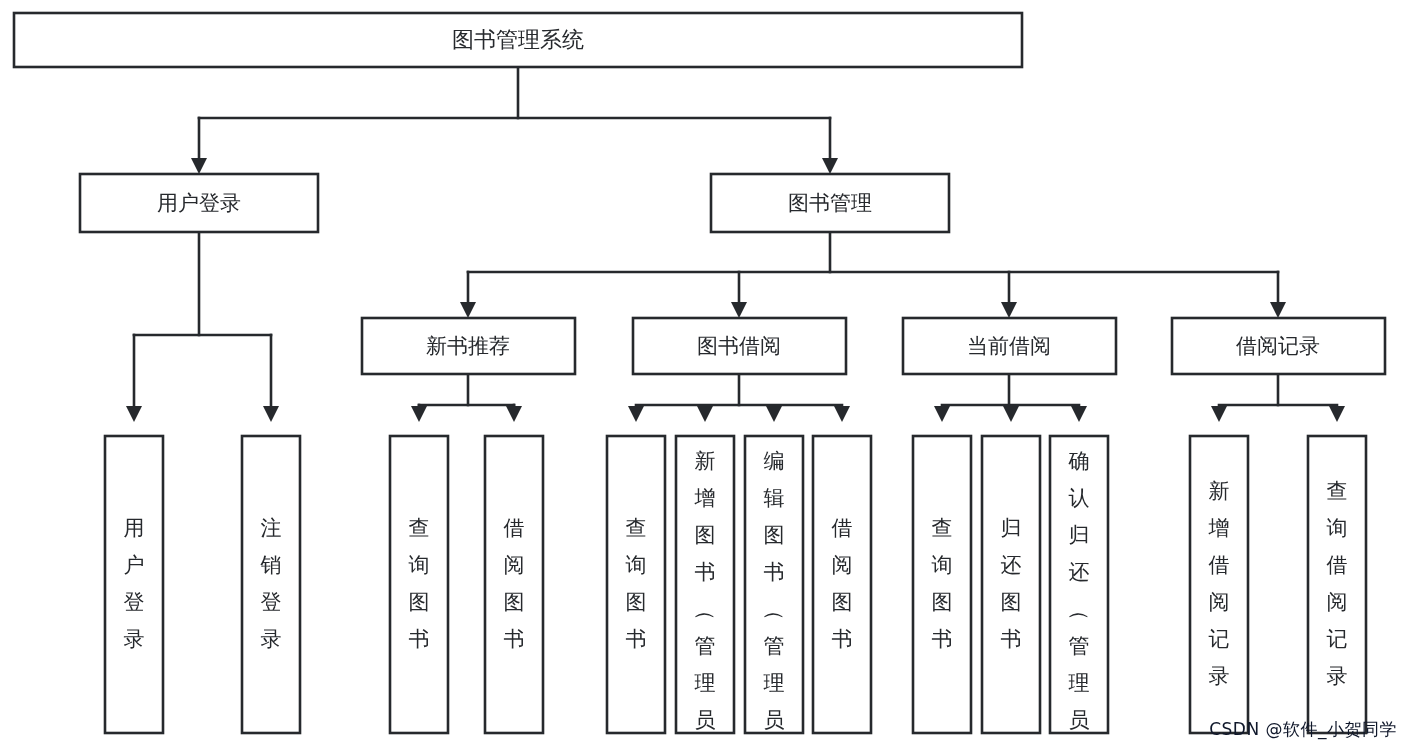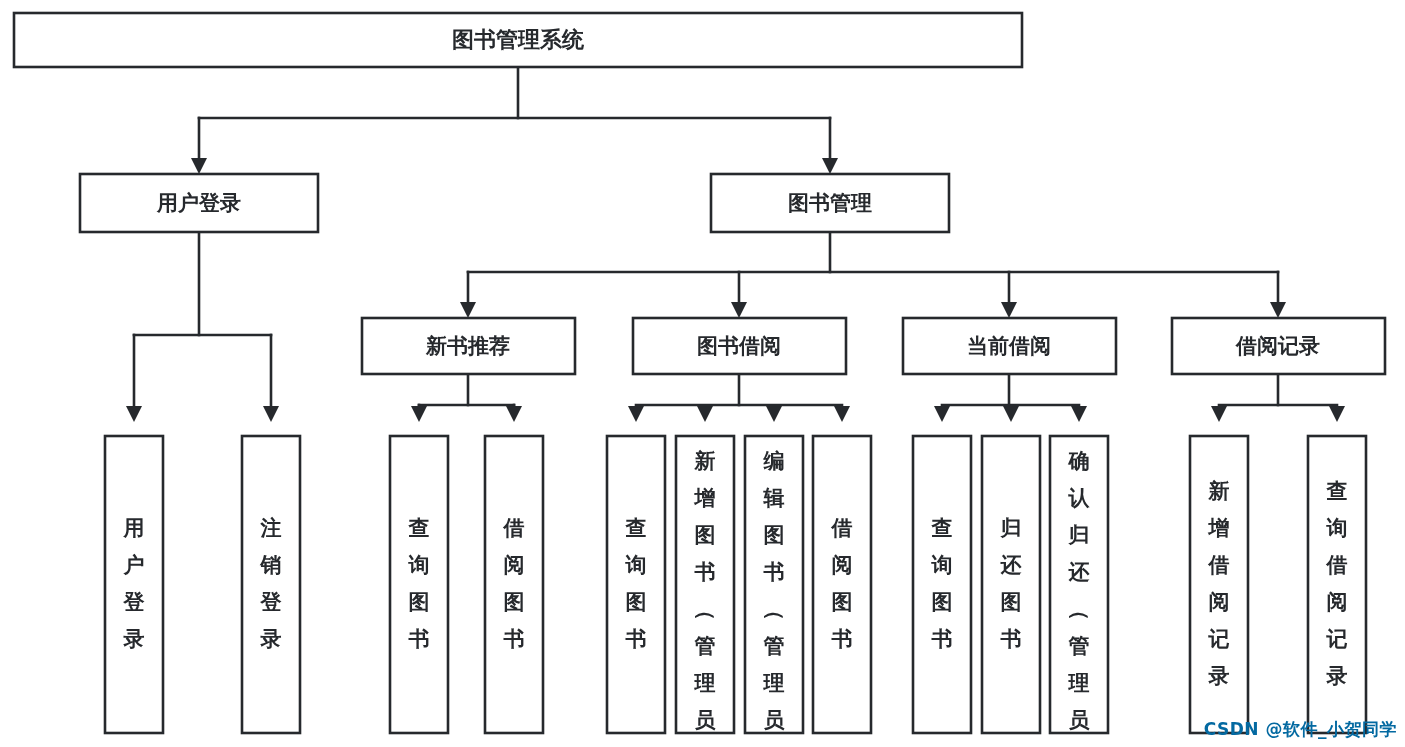--- a/index.html
+++ b/index.html
@@ -11,21 +11,20 @@
     width: 1405px;
     height: 747px;
     font-family: "DejaVu Sans", "Liberation Sans", sans-serif;
     overflow: hidden;
   }
   #diagram-root {
     position: relative;
     width: 1405px;
     height: 747px;
     background: #ffffff;
-    font-weight: bold;
   }
   svg.diagram-svg {
     position: absolute;
     left: 0;
     top: 0;
     width: 1405px;
     height: 747px;
     display: block;
   }
   .node-box {
@@ -58,21 +57,21 @@
   .arrow-head {
     fill: #26292d;
     stroke: none;
   }
   .watermark {
     position: absolute;
     right: 8px;
     bottom: 6px;
     font-family: "DejaVu Sans", "Liberation Sans", sans-serif;
     font-size: 17px;
-    color: #0369a1;
+    color: #0f172a;
     white-space: nowrap;
     letter-spacing: 0.5px;
     user-select: none;
   }
 </style>
 </head>
 <body>
 
 <div id="diagram-root">
 

